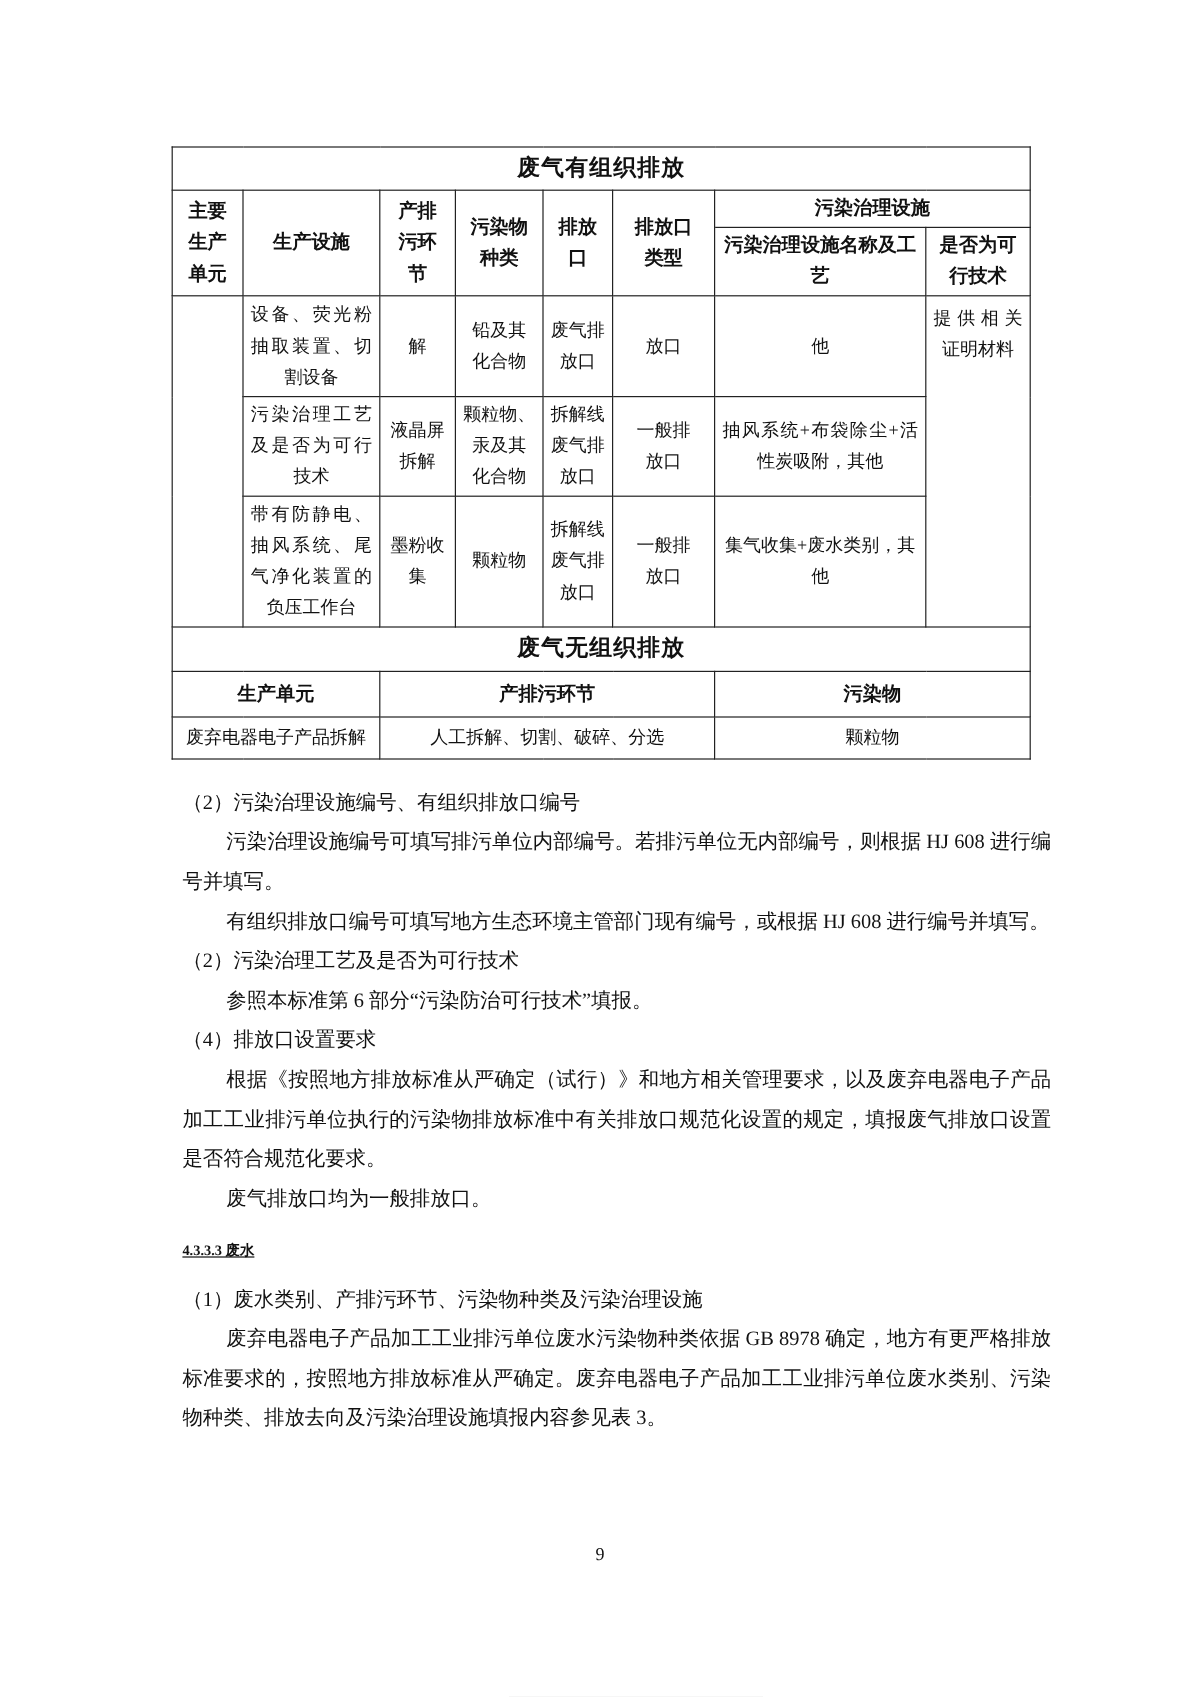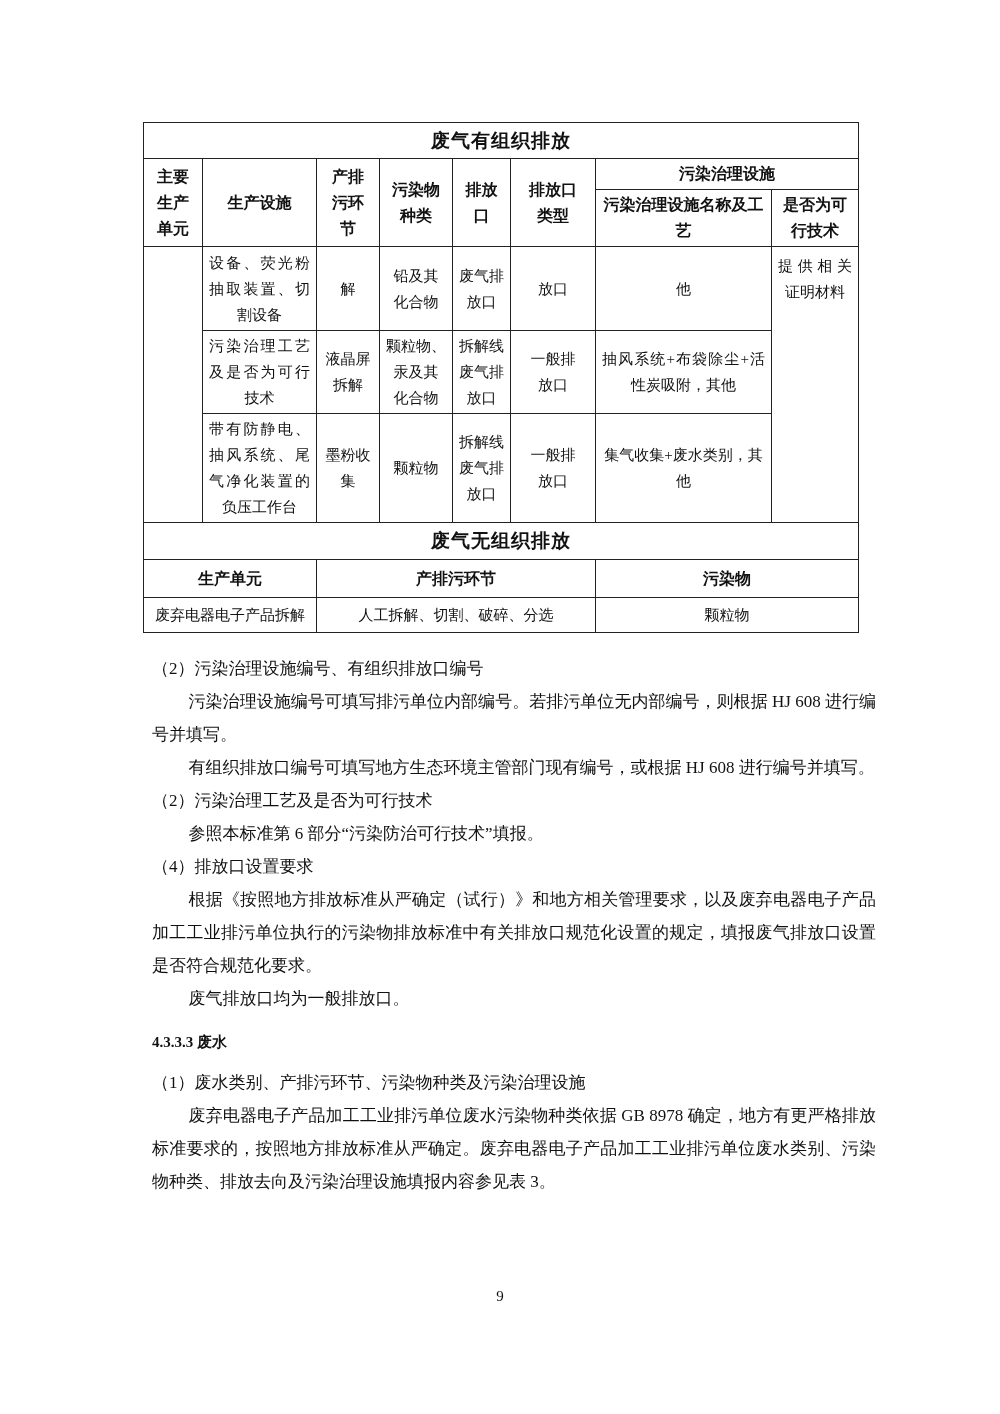--- a/index.html
+++ b/index.html
@@ -62,21 +62,22 @@
   }
   .bodytext .li { margin: 0; }
   .bodytext .para {
     margin: 0;
     text-indent: 2.15em;
     text-align: justify;
   }
   .bodytext .h3 {
     margin: 11px 0 7px 0;
     font-weight: bold;
-    font-size: 15px;
+    font-size: 12px;
+    text-decoration: underline;
   }
   .pageno {
     position: absolute;
     top: 1288px;
     left: 0;
     width: 100%;
     text-align: center;
     font-size: 15px;
   }
 </style>

